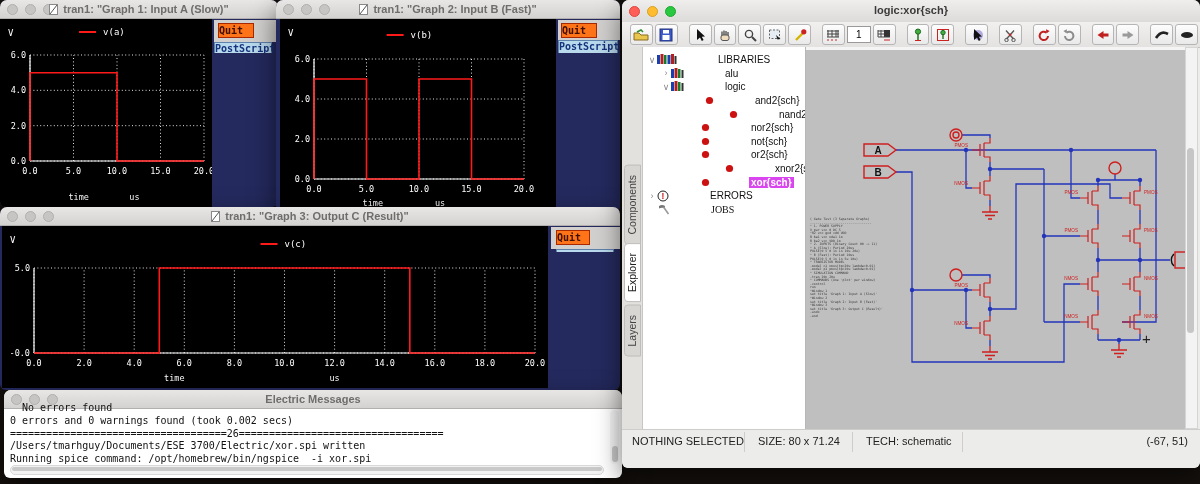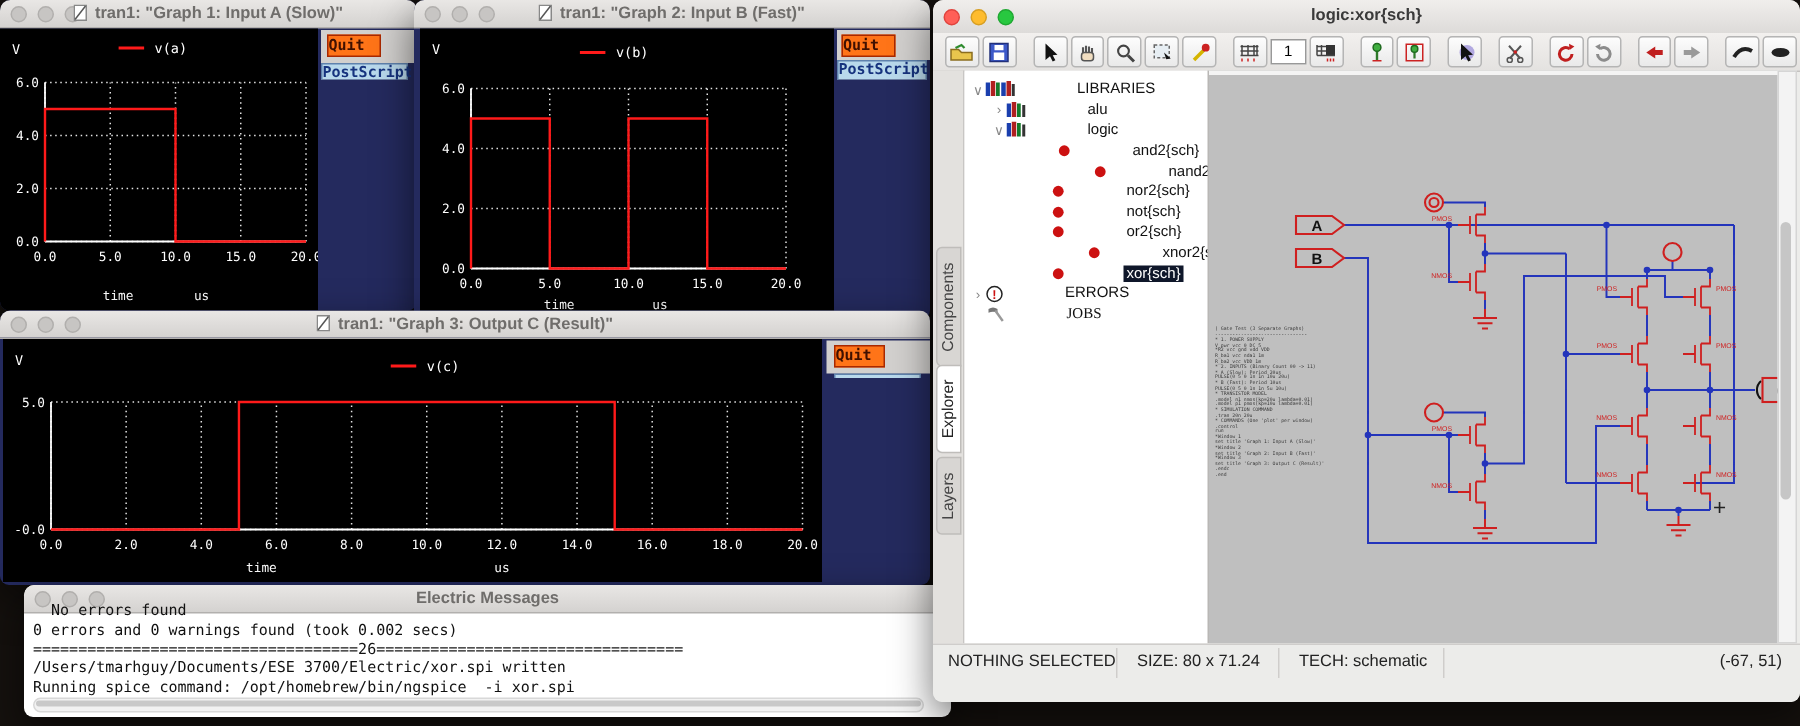--- a/index.html
+++ b/index.html
@@ -35,21 +35,21 @@
   .tsep{width:9px;}
   .tbox{width:22px;height:15px;background:#fff;border:1px solid #999;font-size:10px;text-align:center;line-height:15px;margin-right:2px;}
   #vtabs{position:absolute;left:0;top:47px;width:20px;bottom:39px;background:#e3e1de;border-right:1px solid #c8c6c4;}
   .vtab{writing-mode:vertical-rl;transform:rotate(180deg);font-size:10.5px;color:#444;background:#d8d6d3;border:1px solid #bfbdba;border-radius:0 4px 4px 0;padding:9px 1px;position:absolute;left:2px;width:13px;text-align:center;cursor:pointer;}
   .vtab.active{background:#ffffff;color:#222;}
   #treepane{position:absolute;left:21px;top:47px;width:162px;bottom:39px;background:#fff;border-right:1px solid #b9b7b5;overflow:hidden;}
   .trow{display:flex;align-items:center;height:13.6px;font-size:10px;color:#111;white-space:nowrap;cursor:pointer;}
   .chev{width:10px;text-align:center;color:#888;font-size:9px;flex:none;}
   .ticon{margin-right:4px;flex:none;display:flex;align-items:center;}
   .tlabel{padding:0 2px;margin-left:35px;}
-  .tlabel.sel{background:#0f172a;color:#fff;}
+  .tlabel.sel{background:#d946ef;color:#fff;font-weight:bold;}
   #canvas{position:absolute;left:184px;top:47px;right:14px;bottom:39px;background:#bfbfbf;border-top:3px solid #f4f4f4;overflow:hidden;}
   #canvas-vscroll{position:absolute;right:2px;top:47px;width:11px;bottom:39px;background:#f3f3f3;border:1px solid #d5d5d5;}
   #canvas-vthumb{position:absolute;left:1px;top:100px;width:7px;height:185px;background:#c6c6c6;border-radius:4px;}
   #spice{position:absolute;left:4px;top:168px;margin:0;font-family:"DejaVu Sans Mono",monospace;font-size:3.2px;line-height:3.6px;color:#3a3a3a;}
   #cursor-plus{position:absolute;left:336px;top:280px;font-size:15px;color:#222;}
   #estatus{position:absolute;left:0;right:0;bottom:14px;height:24px;background:#ececea;border-top:1px solid #cfcdcb;font-size:11px;color:#222;}
   #estatus .cell{position:absolute;top:5px;white-space:nowrap;}
   #estatus .div{position:absolute;top:2px;bottom:2px;width:1px;background:#cfcdcb;}
   #estatus-footer{position:absolute;left:0;right:0;bottom:0;height:14px;background:#ececea;border-radius:0 0 6px 6px;}
 </style>
@@ -197,21 +197,21 @@
           <polyline points="32.0,127.0 157.3,127.0 157.3,42.0 407.8,42.0 407.8,127.0 533.0,127.0" fill="none" stroke="#ff1a1a" stroke-width="1.6"></polyline>
         </svg></div>
     <div class="btnpatch" style="left:551px;top:20px;width:69px;height:22px;">
       <div class="ngbtn quit" style="left:5px;top:3px;width:32px;height:13px;line-height:13px;">Quit</div>
     </div>
     <div class="clip" style="left:556px;top:42px;width:58px;height:3px;">
       <div class="ngbtn ps" style="left:0;top:0;width:56px;height:13px;"></div>
     </div>
   </div>
 
-  <div class="xwin" id="msgwin" style="left:16px;top:390px;width:618px;height:88px;">
+  <div class="xwin" id="msgwin" style="left:4px;top:390px;width:618px;height:88px;">
     <div class="titlebar">
       <span class="tl inactive"></span>
       <span class="tl inactive"></span>
       <span class="tl inactive"></span>
       <span class="wtitle">Electric Messages</span>
     </div>
     <pre id="msg-lines" style="margin-top: -4px;">  No errors found
 0 errors and 0 warnings found (took 0.002 secs)
 ====================================26==================================
 /Users/tmarhguy/Documents/ESE 3700/Electric/xor.spi written

